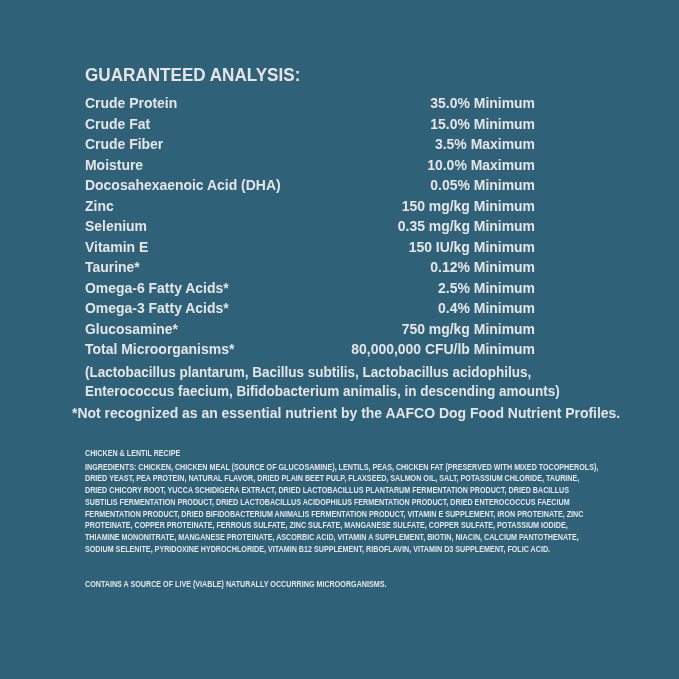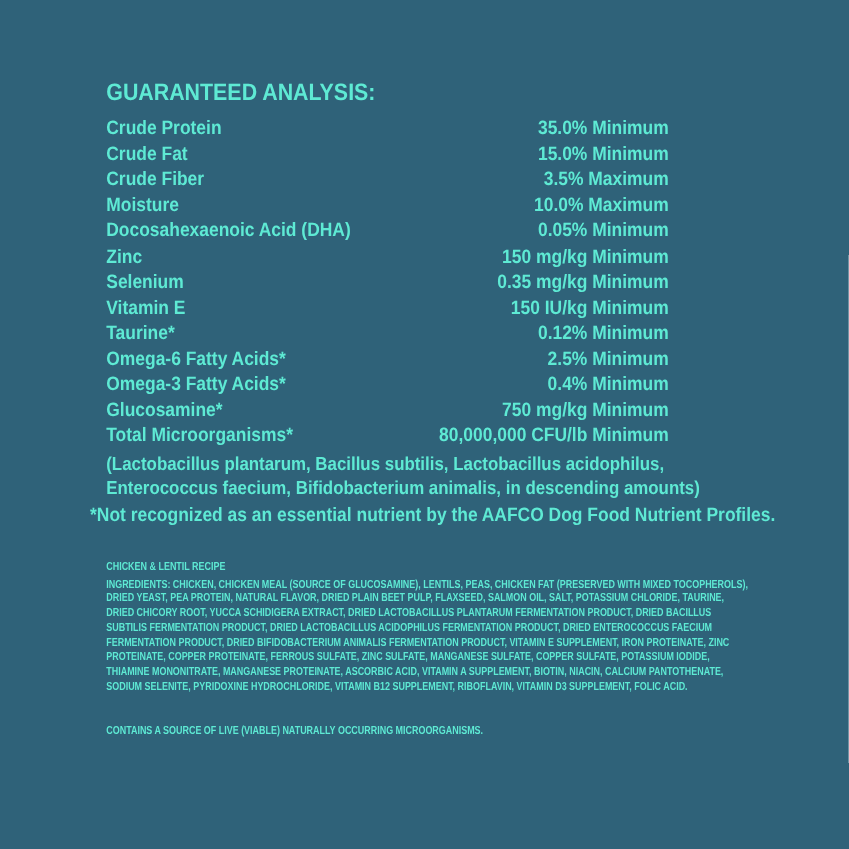--- a/index.html
+++ b/index.html
@@ -1,21 +1,21 @@
 <!DOCTYPE html>
 <html><head>
 <meta charset="utf-8">
 <style>
   html, body { margin: 0; padding: 0; }
   .canvas {
     position: relative;
     width: 679px;
     height: 679px;
     background: #2f6279;
-    color: #5eead4;
+    color: #e5e5e5;
     font-family: "Liberation Sans", sans-serif;
     overflow: hidden;
     -webkit-font-smoothing: antialiased;
   }
   .cx { transform: scaleX(0.9); transform-origin: 0 0; }
 
   .title {
     position: absolute;
     left: 85px;
     top: 64px;

